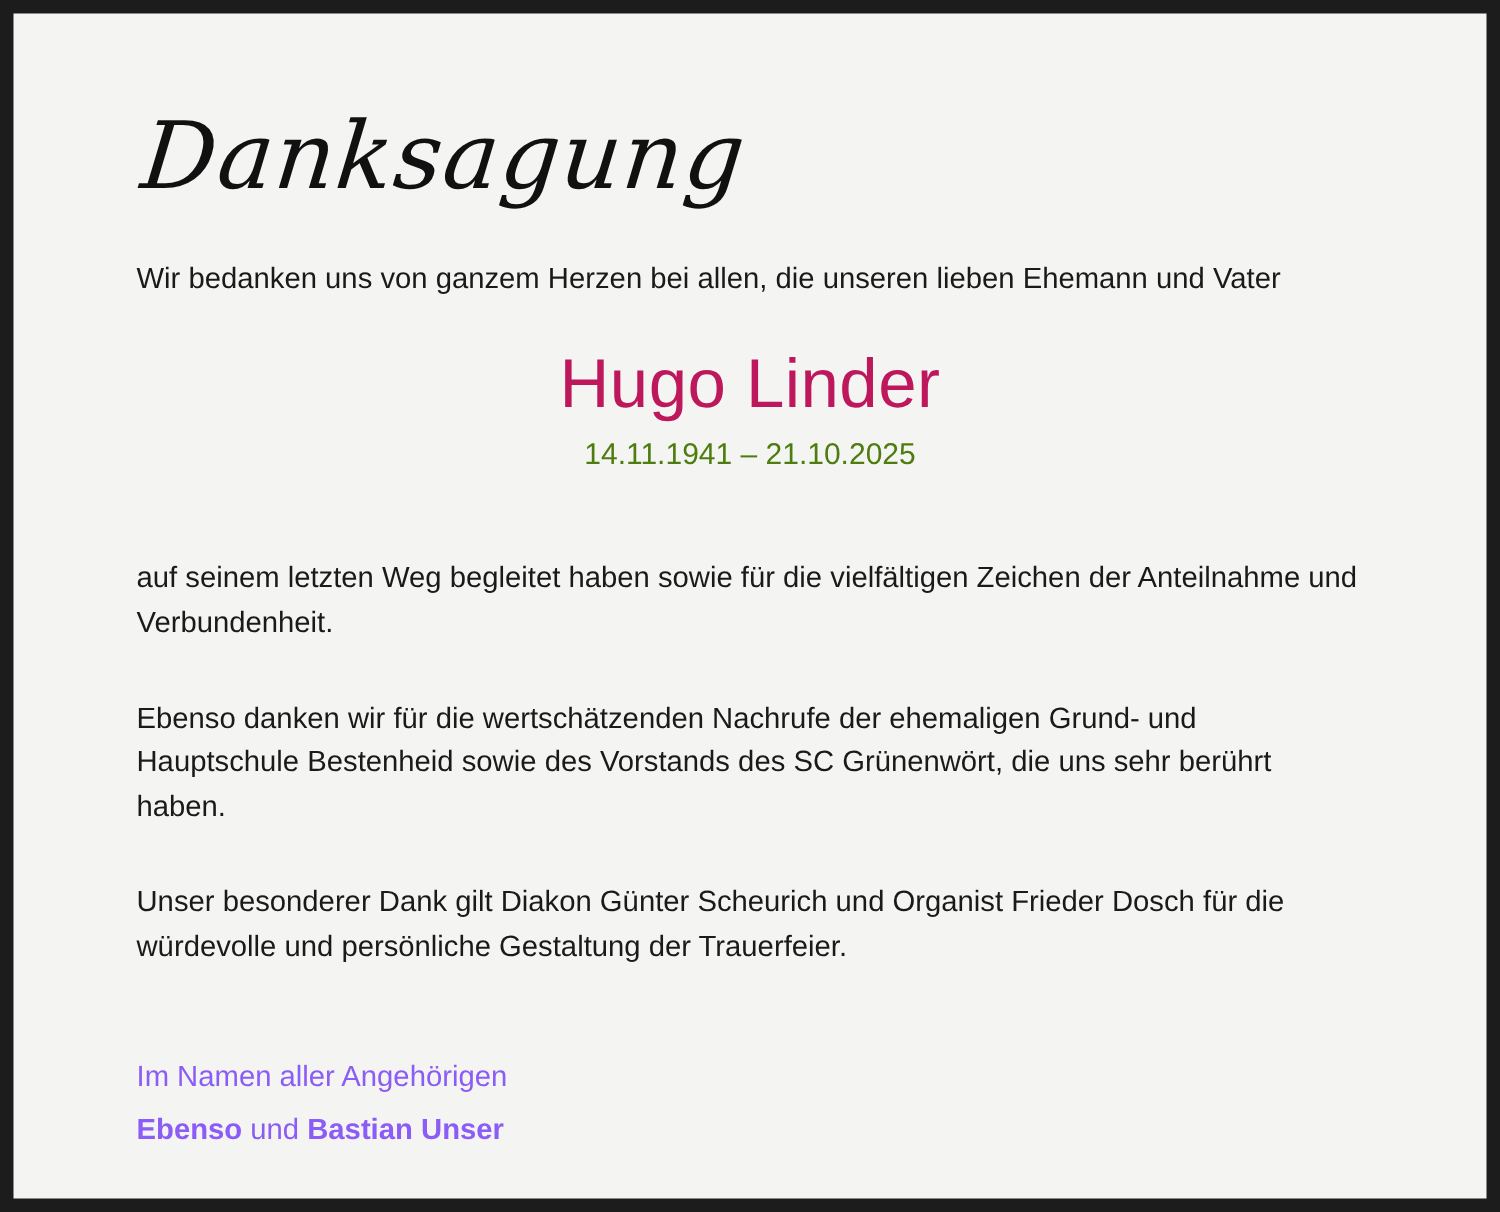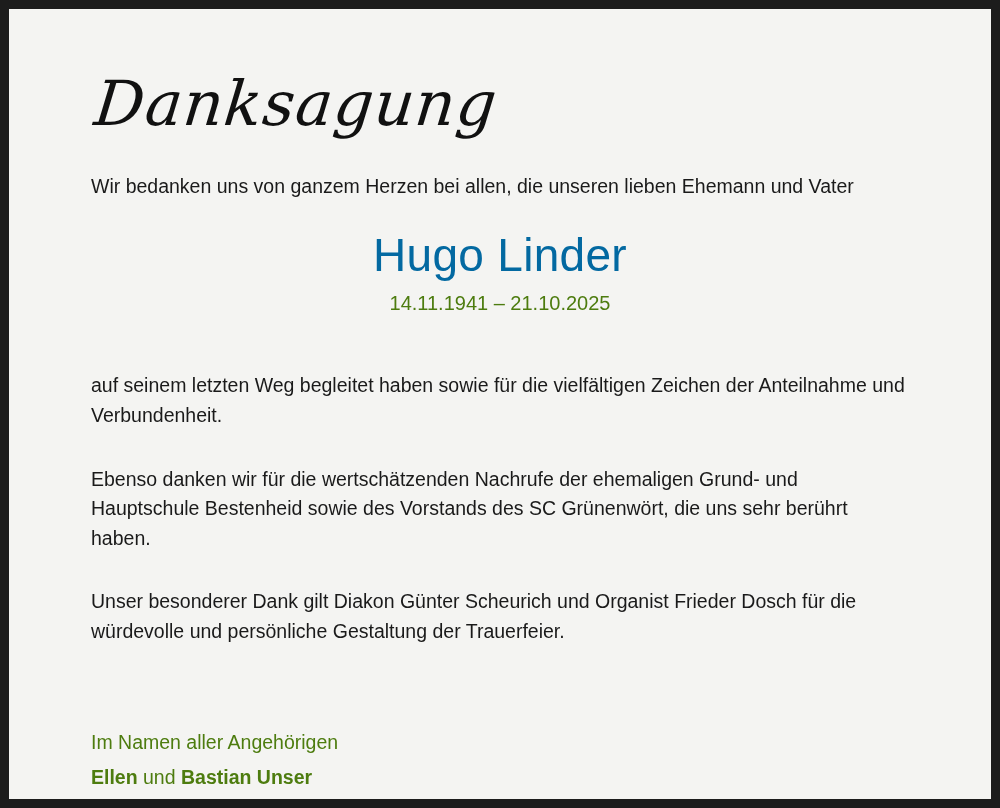--- a/index.html
+++ b/index.html
@@ -38,46 +38,46 @@
     line-height: 1.45;
     color: #1a1a1a;
     margin-top: 36px;
     margin-left: 2px;
   }
   .deceased-name {
     text-align: center;
     font-size: 46px;
     font-weight: 400;
     letter-spacing: 0.3px;
-    color: #0369a1;
+    color: #be185d;
     margin-top: 28px;
   }
   .deceased-dates {
     text-align: center;
     font-size: 20px;
     color: #4d7c0f;
     margin-top: 10px;
   }
   .body-block {
     font-size: 19.5px;
     line-height: 1.52;
     color: #1a1a1a;
     margin-top: 56px;
     margin-left: 2px;
     max-width: 840px;
   }
   .body-block.spaced {
     margin-top: 34px;
   }
   .closing-block {
-    margin-top: 80px;
+    margin-top: 56px;
     margin-left: 2px;
     font-size: 19.5px;
     line-height: 1.6;
-    color: #4d7c0f;
+    color: #8b5cf6;
   }
   .signature-line {
     margin-top: 4px;
   }
   .signature-line .bold {
     font-weight: bold;
   }
   .inline {
     display: inline;
   }
@@ -97,17 +97,17 @@
 
   <div class="body-block">auf seinem letzten Weg begleitet haben sowie für die vielfältigen Zeichen der Anteilnahme und Verbundenheit.</div>
 
   <div class="body-block spaced">Ebenso danken wir für die wertschätzenden Nachrufe der ehemaligen Grund- und Hauptschule Bestenheid sowie des Vorstands des SC Grünenwört, die uns sehr berührt haben.</div>
 
   <div class="body-block spaced">Unser besonderer Dank gilt Diakon Günter Scheurich und Organist Frieder Dosch für die würdevolle und persönliche Gestaltung der Trauerfeier.</div>
 
   <div class="closing-block">
     <div>Im Namen aller Angehörigen</div>
     <div class="signature-line">
-      <span class="bold inline">Ellen</span><span class="inline"> und </span><span class="bold inline">Bastian Unser</span>
+      <span class="bold inline">Ebenso</span><span class="inline"> und </span><span class="bold inline">Bastian Unser</span>
     </div>
   </div>
 
 </div>
 
 </body></html>

